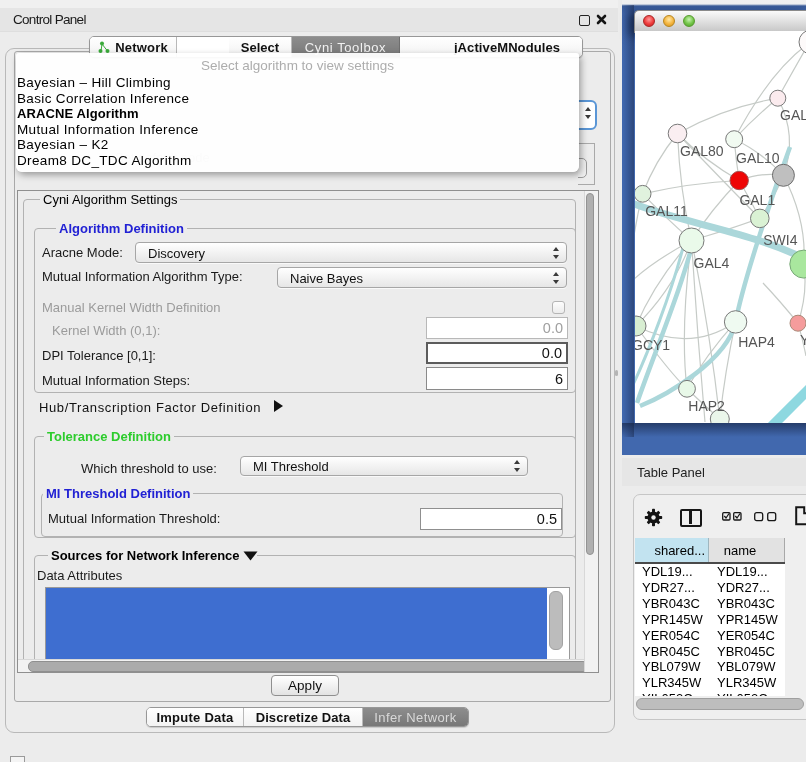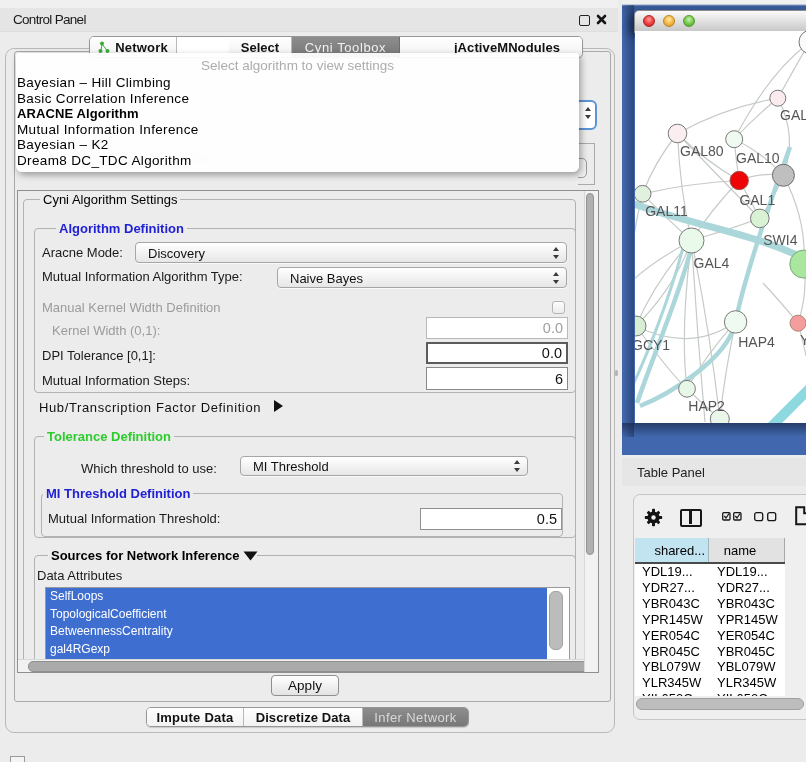--- a/index.html
+++ b/index.html
@@ -118,21 +118,20 @@
   <div class="grp" style="left:16px;top:364px;width:540px;height:300px;">
       <span class="gt" style="left:13px;font-weight:bold;">Sources for Network Inference&nbsp;&nbsp;&nbsp;&nbsp;</span>
     </div>
   <svg class="abs" style="left:225px;top:360px" width="15" height="10" viewBox="0 0 15 10">
       <path d="M0.5 0.5 L14.5 0.5 L7.5 9.5 Z" fill="#111"></path>
     </svg>
   <div class="lbl" style="left:19px;top:377px;">Data Attributes</div>
 
   <div class="abs" style="left:27px;top:396px;width:523px;height:73px;border:1px solid #999;background:#fff;overflow:hidden;">
     <div class="abs" style="left:0;top:0;width:501px;height:73px;background:#3e6ed0;"></div>
-    <div class="abs" style="left:4px;top:0px;font-size:12px;color:#fff;line-height:17.6px;">SelfLoops<br>TopologicalCoefficient<br>BetweennessCentrality<br>gal4RGexp</div>
     <div class="abs" style="left:503px;top:3px;width:12px;height:57px;background:#bcbcbc;border:1px solid #a2a2a2;border-radius:6px;"></div>
   </div>
 
   <div class="abs" style="left:0px;top:468px;width:566px;height:13px;background:#f2f2f2;border-top:1px solid #d8d8d8;"></div>
   <div class="abs" style="left:10px;top:470px;width:558px;height:9px;background:#ababab;border:1px solid #8f8f8f;border-radius:5px;"></div>
   <div class="abs" style="left:566px;top:0;width:14px;height:481px;background:#f2f2f2;border-left:1px solid #d8d8d8;"></div>
   <div class="abs" style="left:568px;top:2px;width:6px;height:360px;background:#b0b0b0;border:1px solid #939393;border-radius:4px;"></div>
 </div>
 
 <div class="abs" style="left:271px;top:675px;width:66px;height:19px;border:1px solid #8f8f8f;border-radius:4px;background:linear-gradient(#ffffff,#e3e3e3);display:flex;align-items:center;justify-content:center;font-size:13.5px;color:#111;">Apply</div>

